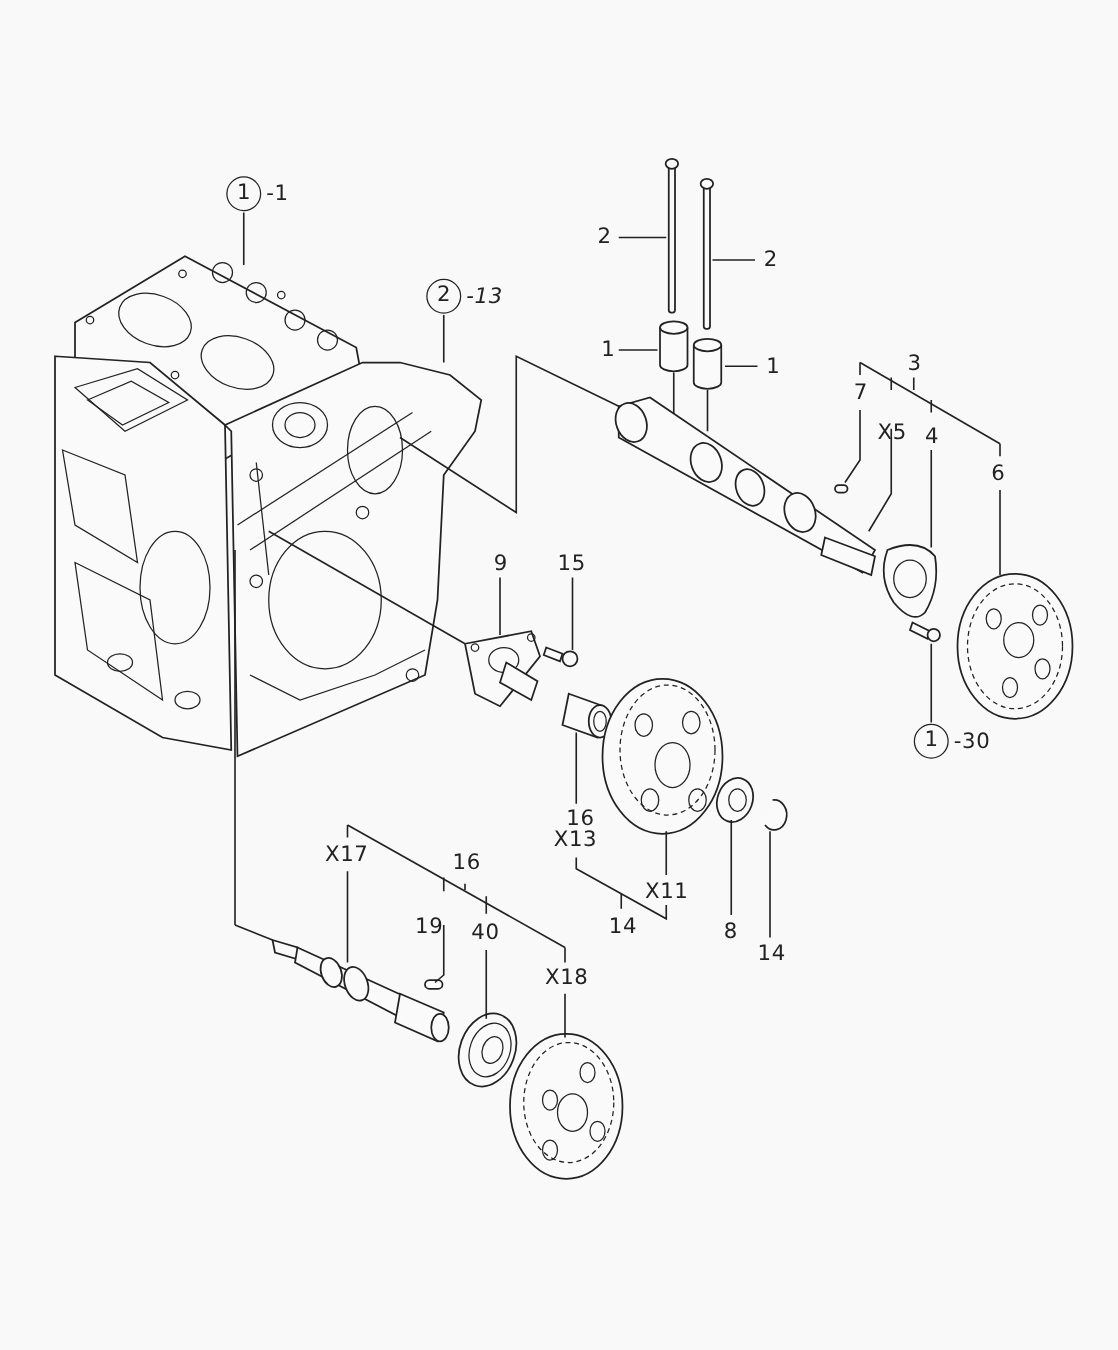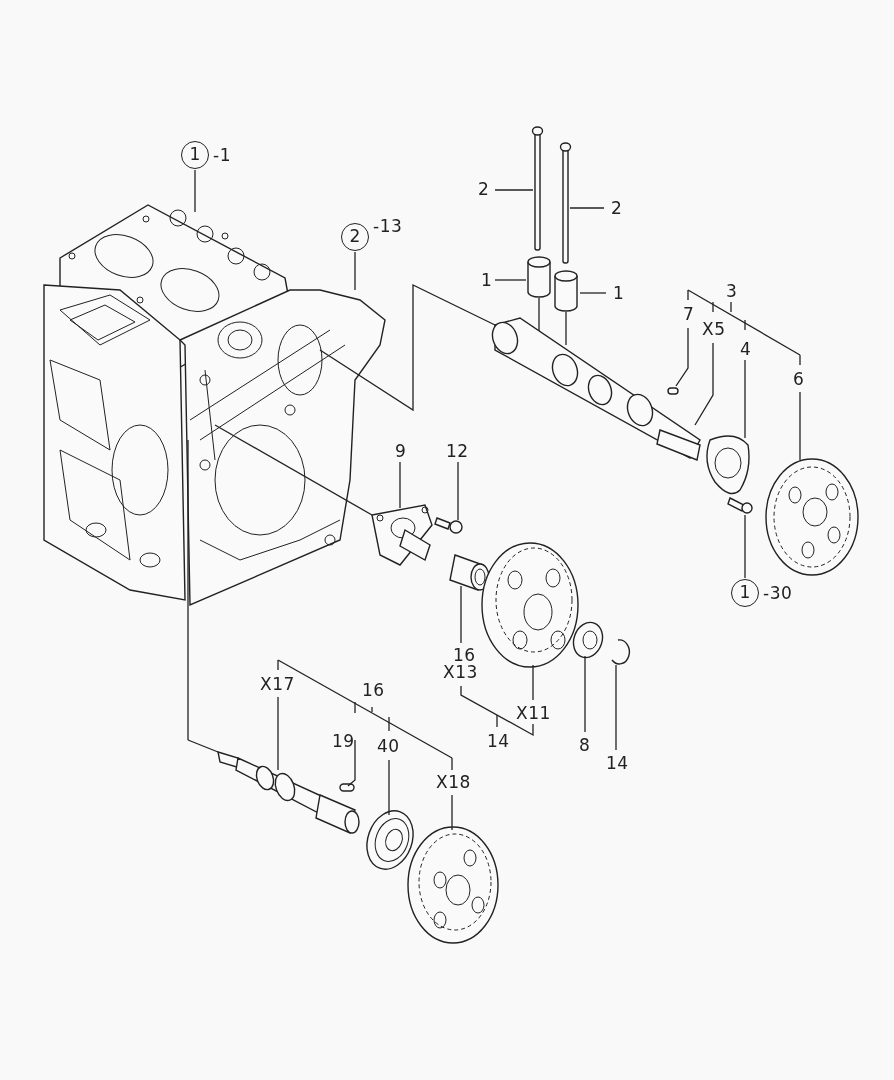--- a/index.html
+++ b/index.html
@@ -225,37 +225,37 @@
 
     <path class="ln" d="M188 740 L218 752"></path>
   </g>
 </svg>
 
 
 <div class="circ" style="left:181px;top:141px;">1</div>
 <div class="lbl" style="left:213px;top:147px;">-1</div>
 
 <div class="circ" style="left:341px;top:223px;">2</div>
-<div class="lbl" style="left:373px;top:218px;">-13</div>
+<div class="lbl" style="left:373px;top:229px;font-style:italic;">-13</div>
 
 <div class="circ" style="left:731px;top:579px;">1</div>
 <div class="lbl" style="left:763px;top:585px;">-30</div>
 
 
 <div class="lbl" style="left:478px;top:181px;">2</div>
 <div class="lbl" style="left:611px;top:200px;">2</div>
 <div class="lbl" style="left:481px;top:272px;">1</div>
 <div class="lbl" style="left:613px;top:285px;">1</div>
 <div class="lbl" style="left:726px;top:283px;">3</div>
 <div class="lbl" style="left:683px;top:306px;">7</div>
-<div class="lbl" style="left:702px;top:321px;text-align:center;">X5</div>
+<div class="lbl" style="left:702px;top:338px;text-align:center;">X5</div>
 <div class="lbl" style="left:740px;top:341px;">4</div>
 <div class="lbl" style="left:793px;top:371px;">6</div>
 <div class="lbl" style="left:395px;top:443px;">9</div>
-<div class="lbl" style="left:446px;top:443px;">12</div>
+<div class="lbl" style="left:446px;top:443px;">15</div>
 <div class="lbl" style="left:453px;top:647px;">16</div>
 <div class="lbl" style="left:443px;top:664px;">X13</div>
 <div class="lbl" style="left:516px;top:705px;">X11</div>
 <div class="lbl" style="left:487px;top:733px;">14</div>
 <div class="lbl" style="left:579px;top:737px;">8</div>
 <div class="lbl" style="left:606px;top:755px;text-align:right;">14</div>
 <div class="lbl" style="left:260px;top:676px;">X17</div>
 <div class="lbl" style="left:362px;top:682px;">16</div>
 <div class="lbl" style="left:332px;top:718px;margin-top:15px;">19</div>
 <div class="lbl" style="left:377px;top:738px;">40</div>

